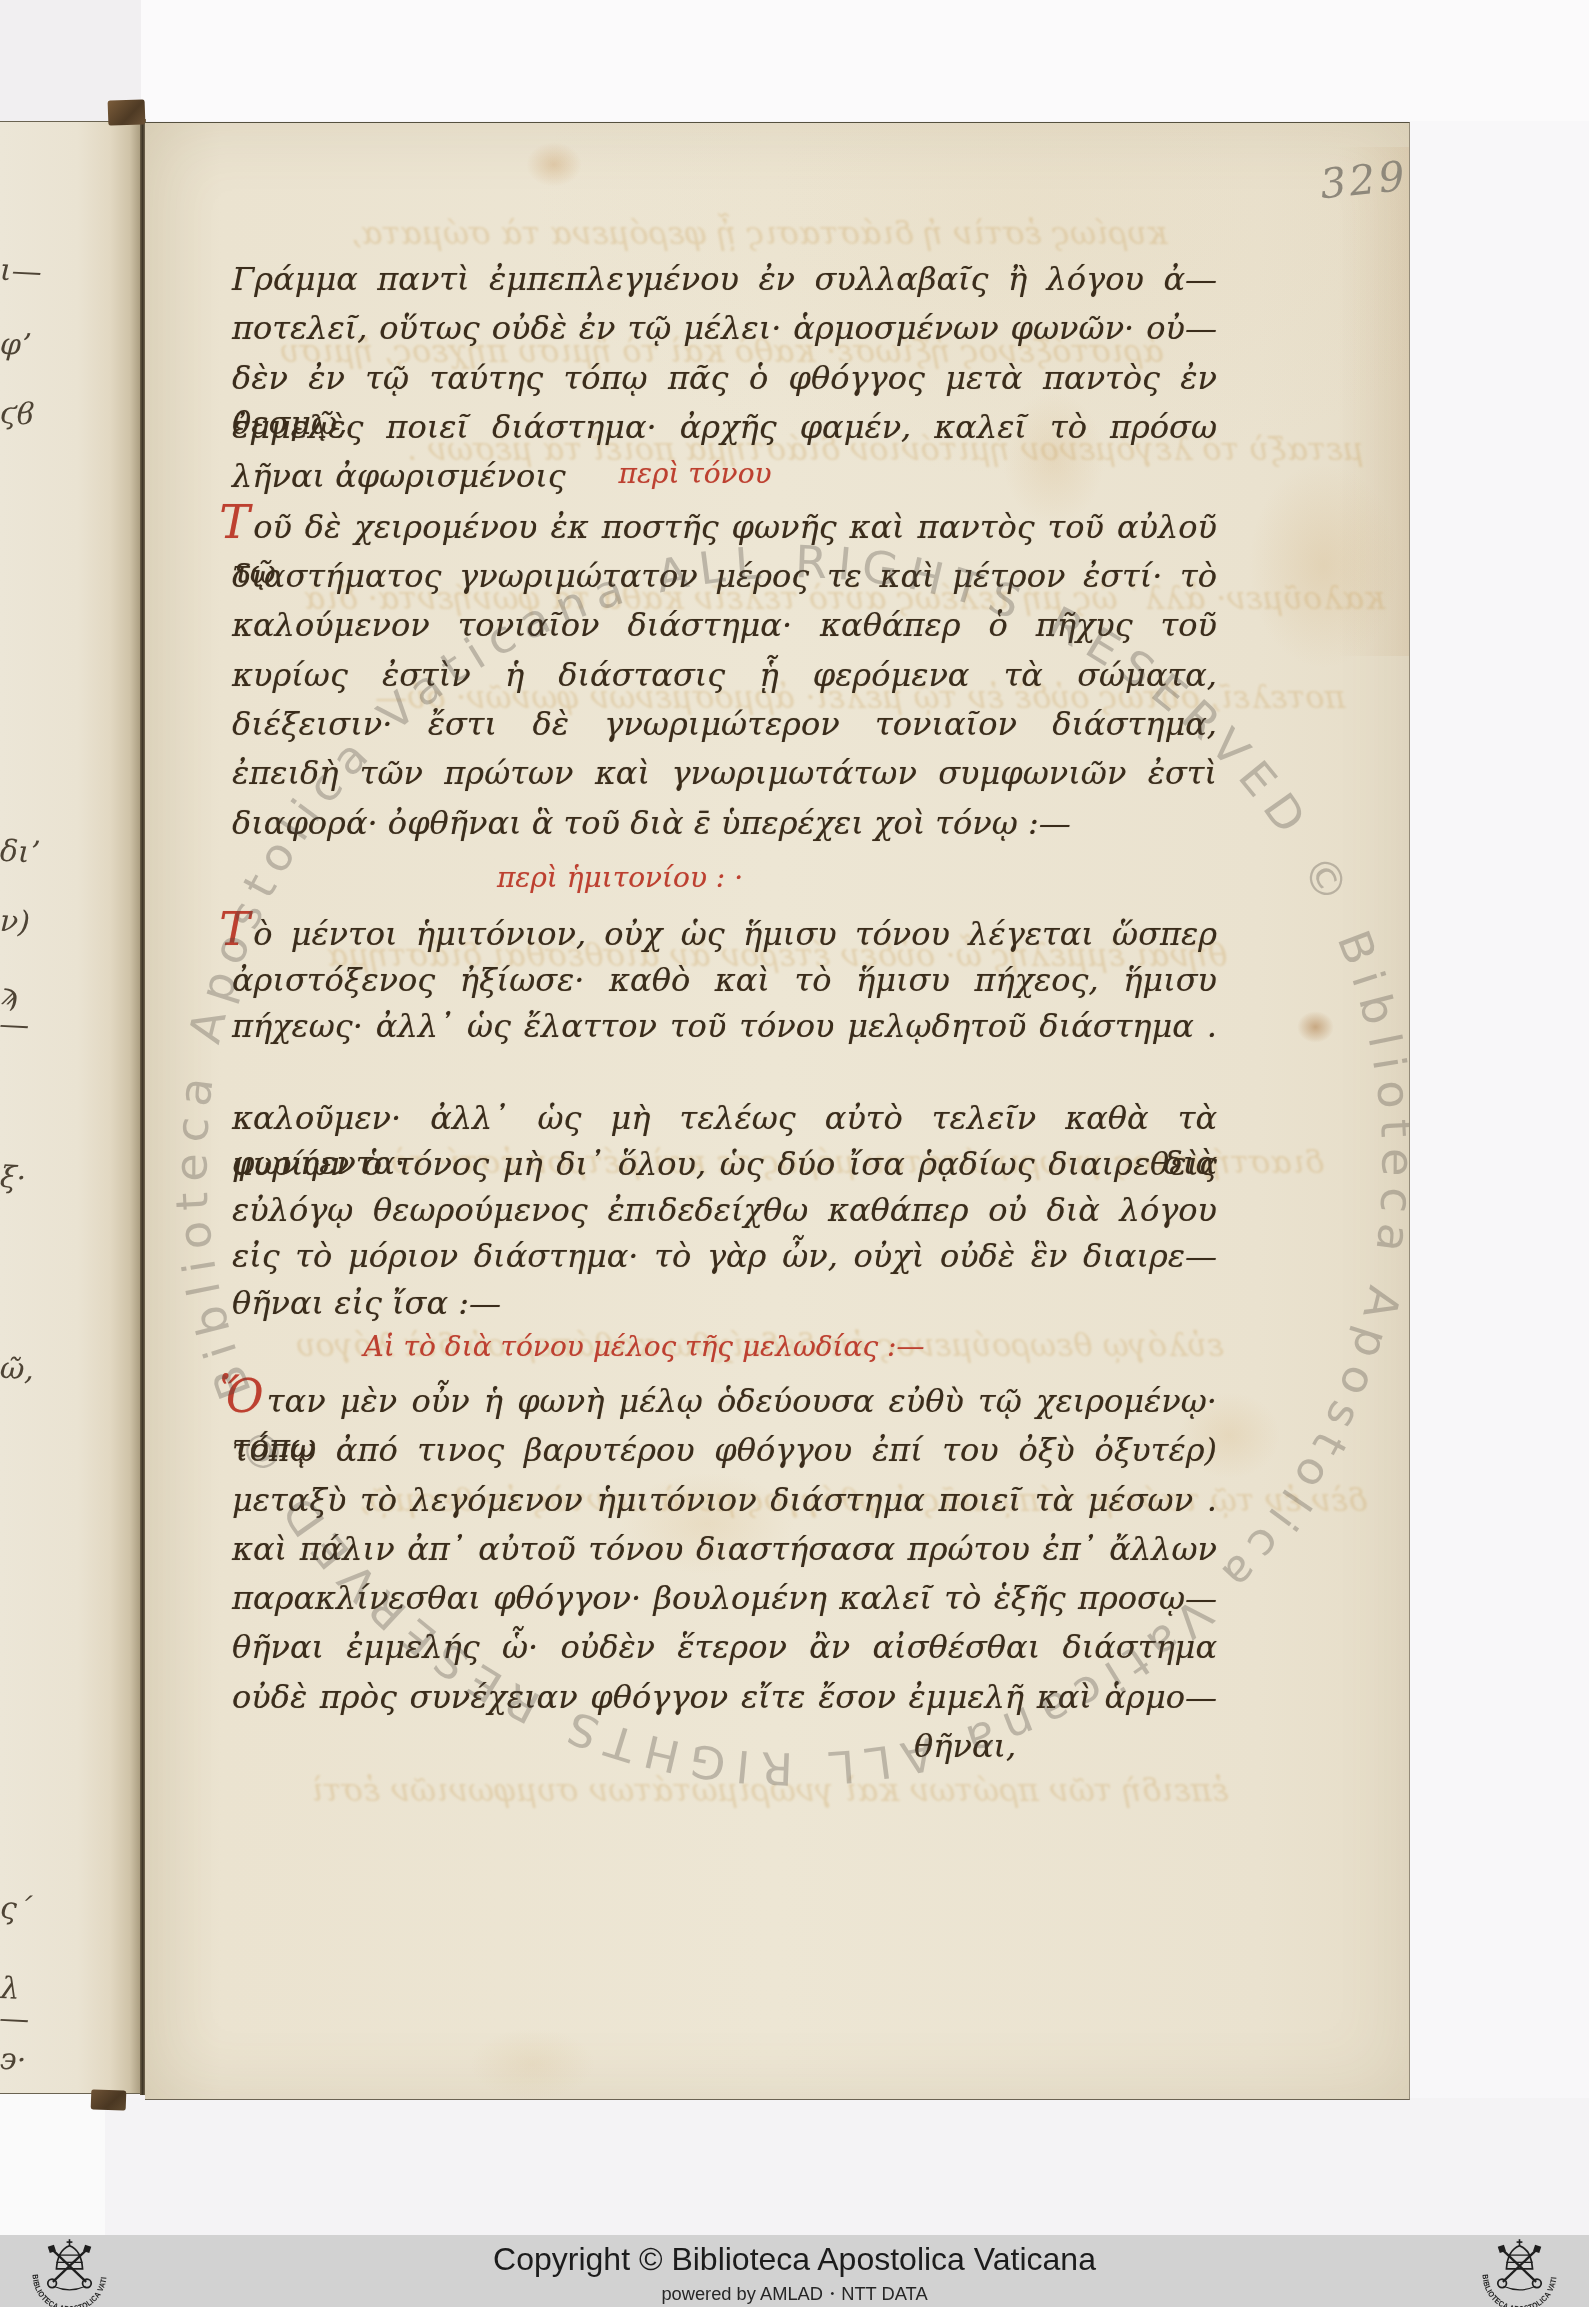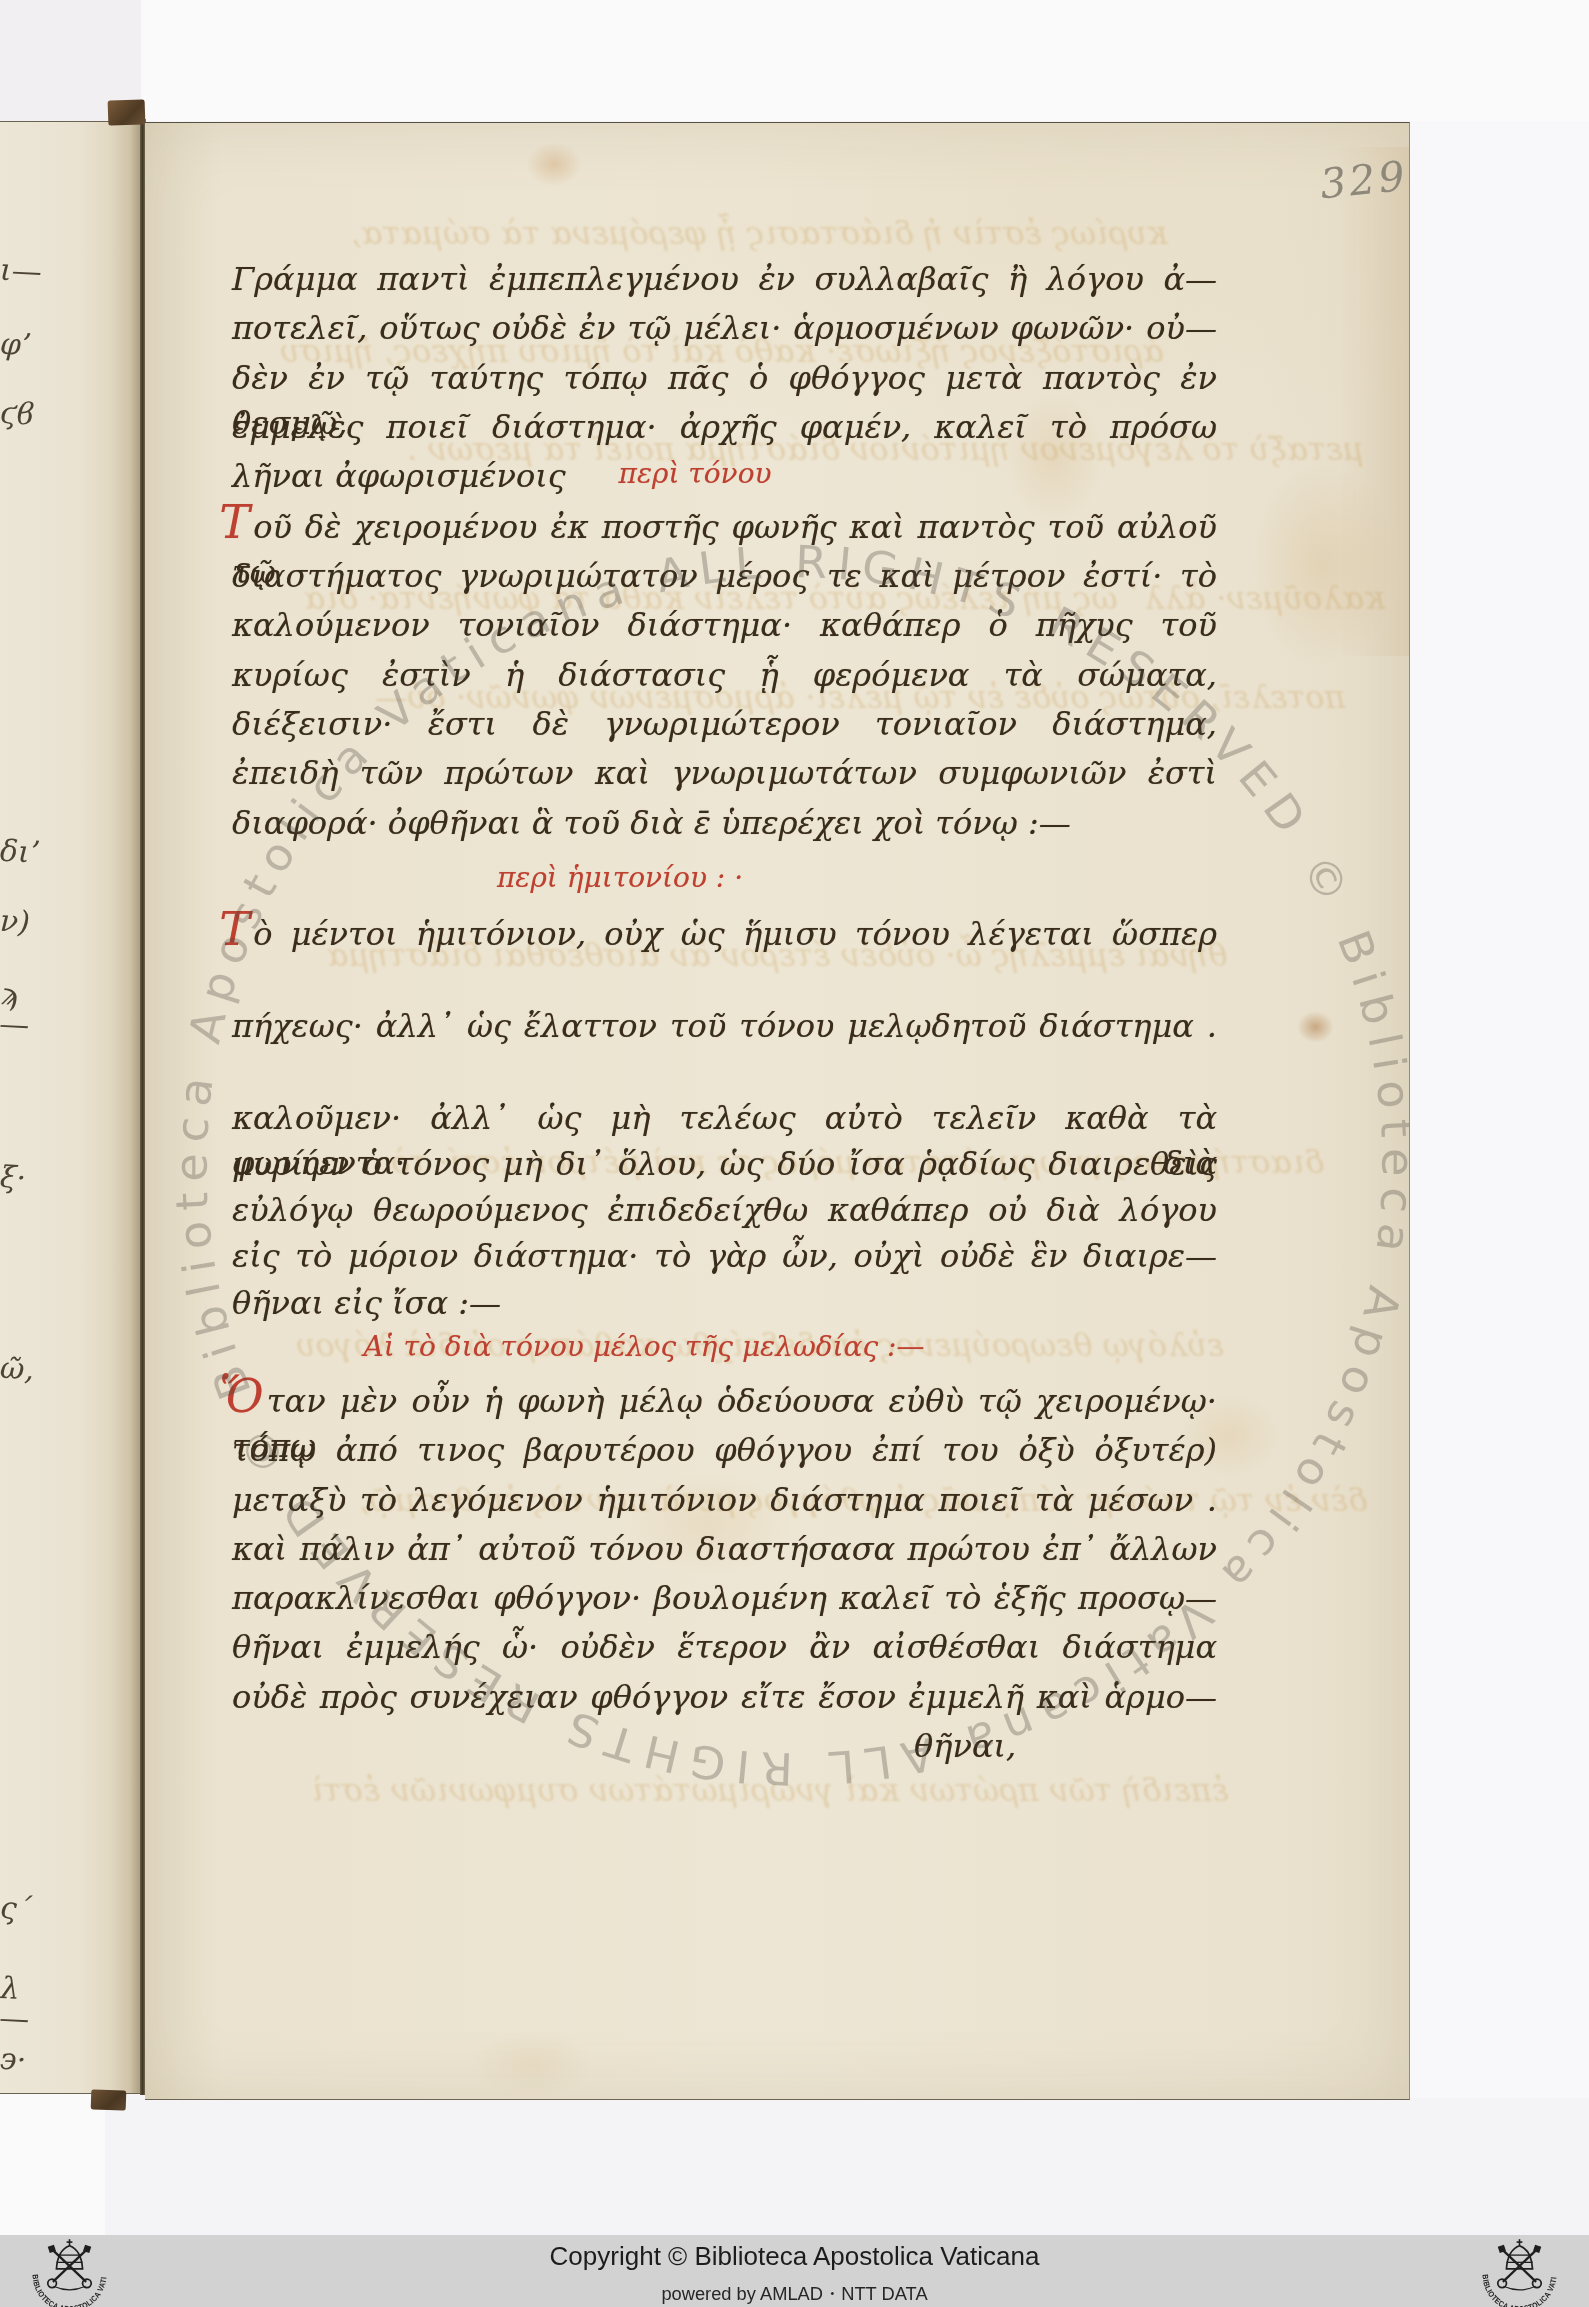--- a/index.html
+++ b/index.html
@@ -67,21 +67,21 @@
   .ghost{position:absolute;white-space:nowrap;font-family:"DejaVu Serif",serif;font-style:italic;
     font-size:32px;color:#c99f58;opacity:.30;filter:blur(1px);transform:scaleX(-1);
     pointer-events:none;}
   
   .wm{left:-145px;top:-122px;width:1589px;height:2307px;pointer-events:none;}
   .wm text{font-family:"DejaVu Sans",sans-serif;font-size:56px;letter-spacing:12px;
     fill:rgba(75,70,62,.30);}
   
   .footer{left:0;top:2235px;width:1589px;height:72px;background:#d2d2d2;}
   .f-copy{position:absolute;left:0;top:6.4px;width:100%;text-align:center;
-    font-size:26px;color:#1c1c1c;font-family:"Liberation Sans",sans-serif;}
+    font-size:32px;color:#1c1c1c;font-family:"Liberation Sans",sans-serif;}
   .f-pow{position:absolute;left:0;top:46px;width:100%;text-align:center;
     font-size:18.3px;color:#262626;font-family:"Liberation Sans",sans-serif;}
   .logo{position:absolute;top:1.6px;width:111px;height:71px;}
   .logo-l{left:14.3px;}
   .logo-r{left:1464px;}
   .logo text{font-family:"Liberation Sans",sans-serif;font-size:11px;font-weight:bold;
     letter-spacing:.5px;fill:#1f1f1f;}
   .logo .stroke{stroke:#1f1f1f;fill:none;}
 </style>
 </head>
@@ -149,20 +149,21 @@
     <div class="line fill" style="top:297px">διαστήματος γνωριμώτατον μέρος τε καὶ μέτρον ἐστί· τὸ</div>
     <div class="line fill" style="top:346px">καλούμενον τονιαῖον διάστημα· καθάπερ ὁ πῆχυς τοῦ</div>
     <div class="line fill" style="top:396px">κυρίως ἐστὶν ἡ διάστασις ᾗ φερόμενα τὰ σώματα,</div>
     <div class="line fill" style="top:445px">διέξεισιν· ἔστι δὲ γνωριμώτερον τονιαῖον διάστημα,</div>
     <div class="line fill" style="top:494px">ἐπειδὴ τῶν πρώτων καὶ γνωριμωτάτων συμφωνιῶν ἐστὶ</div>
     <div class="line short" style="top:544px">διαφορά· ὀφθῆναι ἃ τοῦ διὰ ε̄ ὑπερέχει χοὶ τόνῳ :—</div>
 
     <span class="heading" style="top:604px;left:388px">περὶ ἡμιτονίου : ·</span>
 
     <div class="line fill" style="top:655px"><span class="red initial">Τ</span><span>ὸ μέντοι ἡμιτόνιον, οὐχ ὡς ἥμισυ τόνου λέγεται ὥσπερ</span></div>
+    <div class="line fill" style="top:701px">ἀριστόξενος ἠξίωσε· καθὸ καὶ τὸ ἥμισυ πήχεος, ἥμισυ</div>
     <div class="line fill" style="top:747px">πήχεως· ἀλλ᾽ ὡς ἔλαττον τοῦ τόνου μελῳδητοῦ διάστημα .</div>
     <div class="line fill" style="top:839px">καλοῦμεν· ἀλλ᾽ ὡς μὴ τελέως αὐτὸ τελεῖν καθὰ τὰ φωνήεντα· διὰ</div>
     <div class="line fill" style="top:885px">μυρίων ὁ τόνος μὴ δι᾽ ὅλου, ὡς δύο ἴσα ῥᾳδίως διαιρεθεὶς</div>
     <div class="line fill" style="top:931px">εὐλόγῳ θεωρούμενος ἐπιδεδείχθω καθάπερ οὐ διὰ λόγου</div>
     <div class="line short" style="top:1024px">θῆναι εἰς ἴσα :—</div>
     <div class="line fill" style="top:977px">εἰς τὸ μόριον διάστημα· τὸ γὰρ ὦν, οὐχὶ οὐδὲ ἓν διαιρε—</div>
 
     <span class="heading" style="top:1073px;left:412px">Αἱ τὸ διὰ τόνου μέλος τῆς μελωδίας :—</span>
 
     <div class="line fill" style="top:1122px"><span class="red initial">Ὅ</span><span>ταν μὲν οὖν ἡ φωνὴ μέλῳ ὁδεύουσα εὐθὺ τῷ χειρομένῳ· τόπῳ</span></div>

